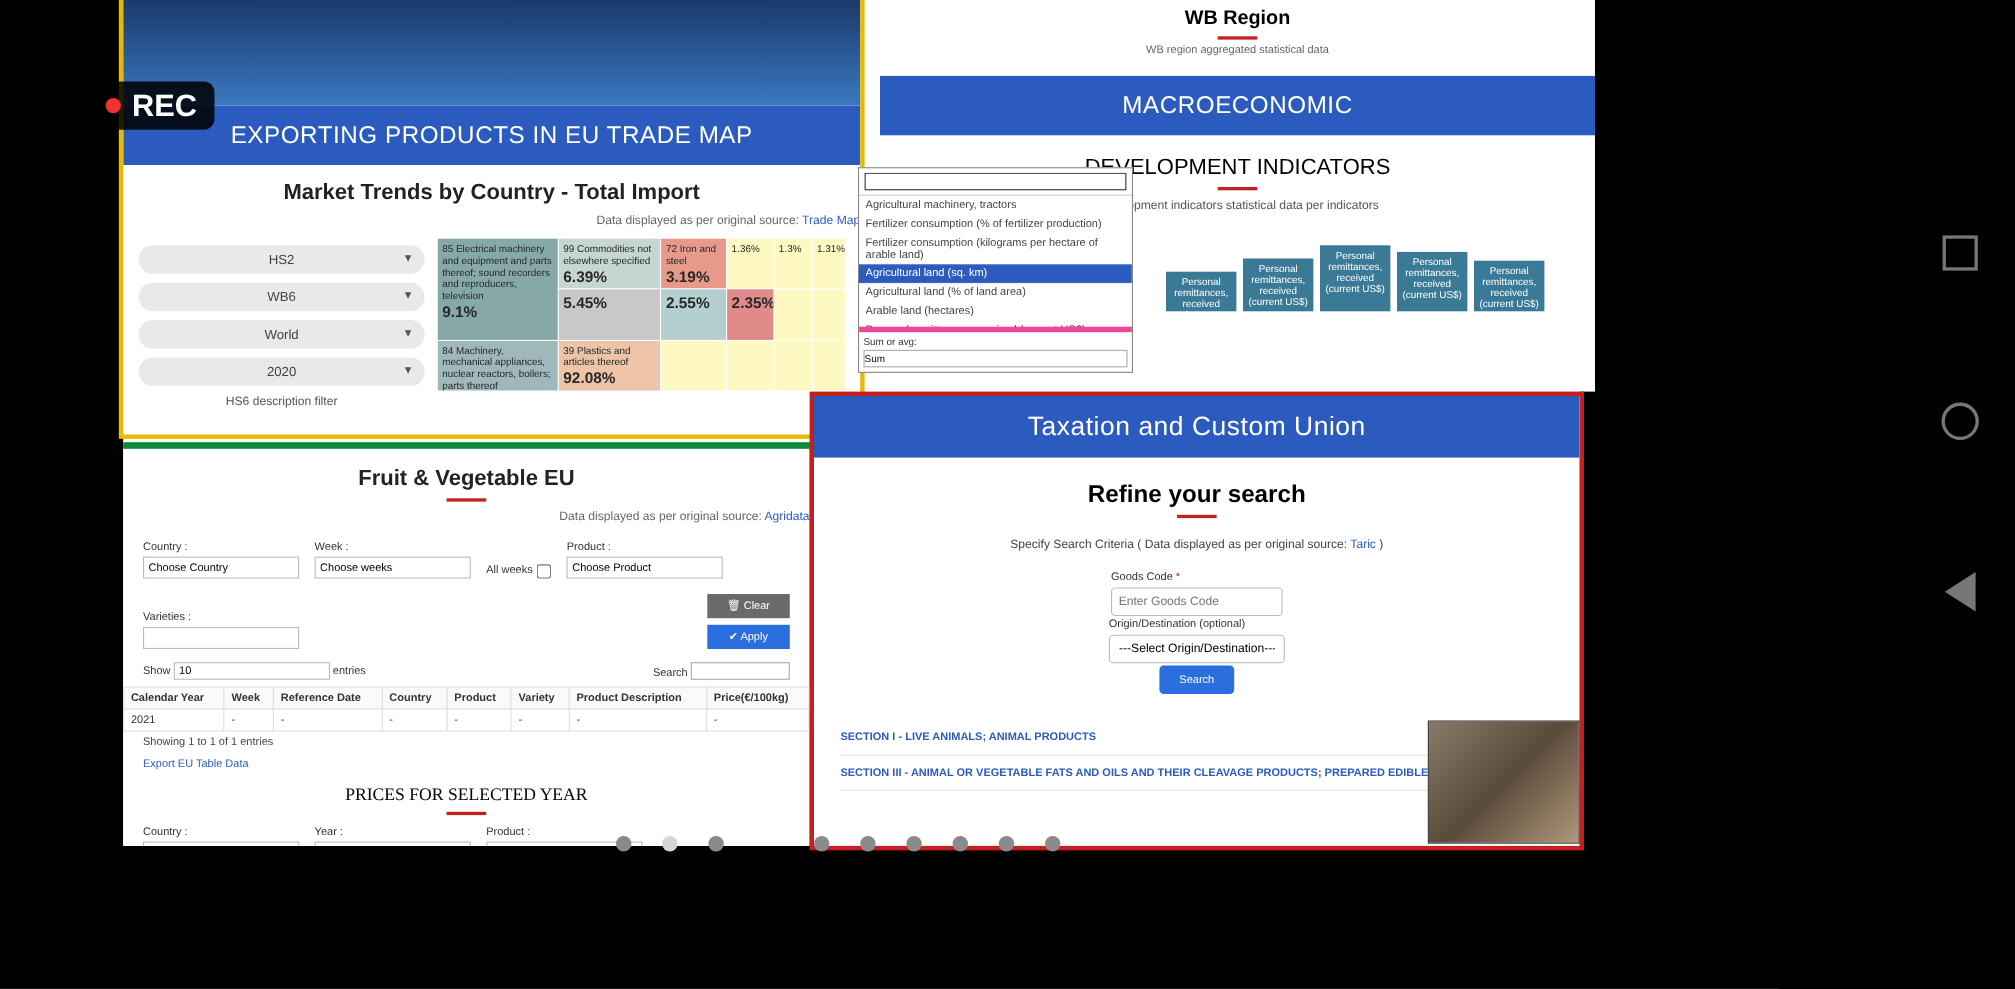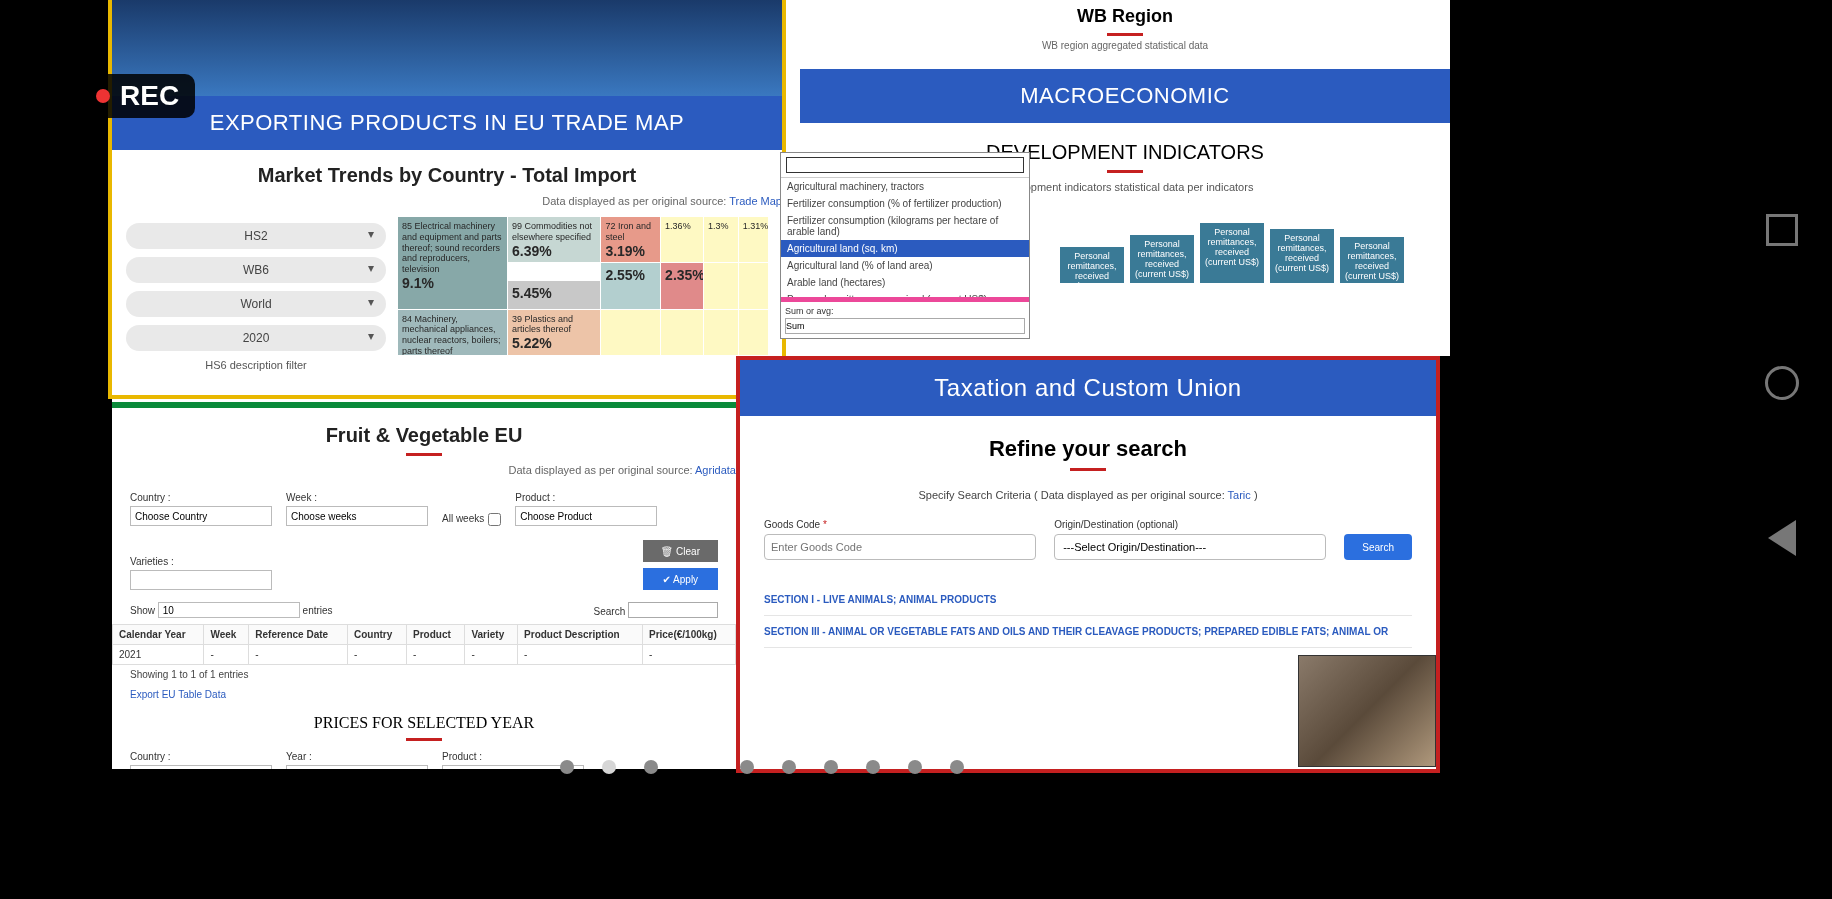--- a/index.html
+++ b/index.html
@@ -49,21 +49,21 @@
   .pill-wrap { position: relative; }
   .pill-wrap::after { content: "▾"; position: absolute; right: 12px; top: 4px; font-size: 12px; color: #555; }
   .hs-filter { font-size: 11px; color: #555; text-align: center; }
   .treemap { flex: 1; height: 138px; display: grid; grid-template-columns: 1.3fr 1.1fr 0.7fr 0.5fr 0.4fr 0.35fr; grid-template-rows: 1fr 1fr 1fr; gap: 1px; font-size: 9px; }
   .tm { padding: 4px 4px; overflow: hidden; color: #282828; line-height: 1.2; }
   .tm b { font-size: 14px; }
   .tm-a { background: #87a8a8; grid-row: span 2; }
   .tm-b { background: #c6d7d3; grid-row: span 1; }
   .tm-c { background: #e79a8a; grid-row: span 1; }
   .tm-d { background: #9fb9bb; }
-  .tm-e { background: #c8c8c8; margin-top: 18px; }
+  .tm-e { background: #c8c8c8; }
   .tm-f { background: #edc4a8; }
   .tm-g { background: #b3cfcf; }
   .tm-h { background: #e08a8a; }
   .tm-sm { background: #fef9c3; }
 
   
   .tr-head-sm { text-align: center; padding-top: 6px; }
   .tr-head-sm h3 { font-size: 18px; font-family: 'Arial Black', Arial; }
   .tr-head-sm p { font-size: 10px; color: #666; margin-top: 4px; }
   .tr-indicators { font-size: 20px; font-family: 'Arial Black', Arial; text-align: center; margin-top: 18px; }
@@ -97,21 +97,21 @@
   th, td { border: 1px solid #ddd; padding: 4px 6px; text-align: left; color: #333; }
   th { background: #fafafa; font-weight: 600; }
   .table-foot { padding: 4px 18px; font-size: 10px; color: #444; }
   .export-link { color: #2b5bbf; font-size: 10px; padding-left: 18px; }
   .prices-title { text-align: center; font-size: 16px; font-family: 'Arial Black'; margin-top: 12px; }
 
   
   .br-body { padding: 10px 24px; }
   .refine { text-align: center; font-size: 22px; font-weight: 600; margin-top: 10px; }
   .refine-note { text-align: center; font-size: 11px; color: #444; margin-top: 18px; }
-  .search-row { display: flex; gap: 18px; align-items: flex-end; margin-top: 18px; }
+  .search-row { display: flex; gap: 2px; align-items: center; margin-top: 18px; flex-direction: column; }
   .sr-col { display: flex; flex-direction: column; gap: 4px; flex: 1; }
   .sr-col label { font-size: 10px; color: #333; }
   .sr-col label .req { color: #c52020; }
   .sr-input, .sr-select { height: 26px; border: 1px solid #bbb; border-radius: 4px; padding: 0 8px; font-size: 11px; }
   .btn-search { background: #2b6fdf; height: 26px; border-radius: 4px; }
   .sections { margin-top: 24px; }
   .sec-link { display: block; font-size: 10px; color: #2b5bbf; padding: 10px 0; border-bottom: 1px solid #e5e5e5; font-weight: 600; text-transform: uppercase; cursor: pointer; }
 
   input[type=text] { padding: 0 6px; }
 </style>
@@ -154,21 +154,21 @@
         <div class="tm tm-sm"><span>1.3%</span></div>
         <div class="tm tm-sm"><span>1.31%</span></div>
 
         <div class="tm tm-e"><b>5.45%</b></div>
         <div class="tm tm-g"><b>2.55%</b></div>
         <div class="tm tm-h"><b>2.35%</b></div>
         <div class="tm tm-sm"></div>
         <div class="tm tm-sm"></div>
 
         <div class="tm tm-d"><span>84 Machinery, mechanical appliances, nuclear reactors, boilers; parts thereof</span><br></div>
-        <div class="tm tm-f"><span>39 Plastics and articles thereof</span><br><b>5.22%</b></div>
+        <div class="tm tm-f"><span>39 Plastics and articles thereof</span><br><b>92.08%</b></div>
         <div class="tm tm-sm"></div>
         <div class="tm tm-sm"></div>
         <div class="tm tm-sm"></div>
         <div class="tm tm-sm"></div>
       </div>
     </div>
   </div>
 
   <div class="quad q-tr">
     <div class="tr-head-sm">

